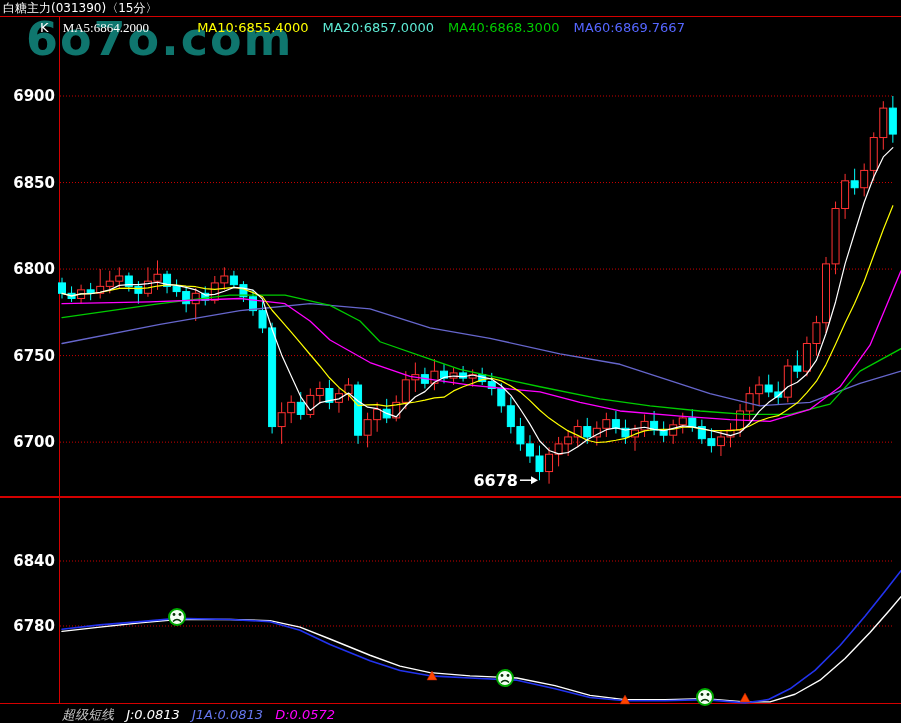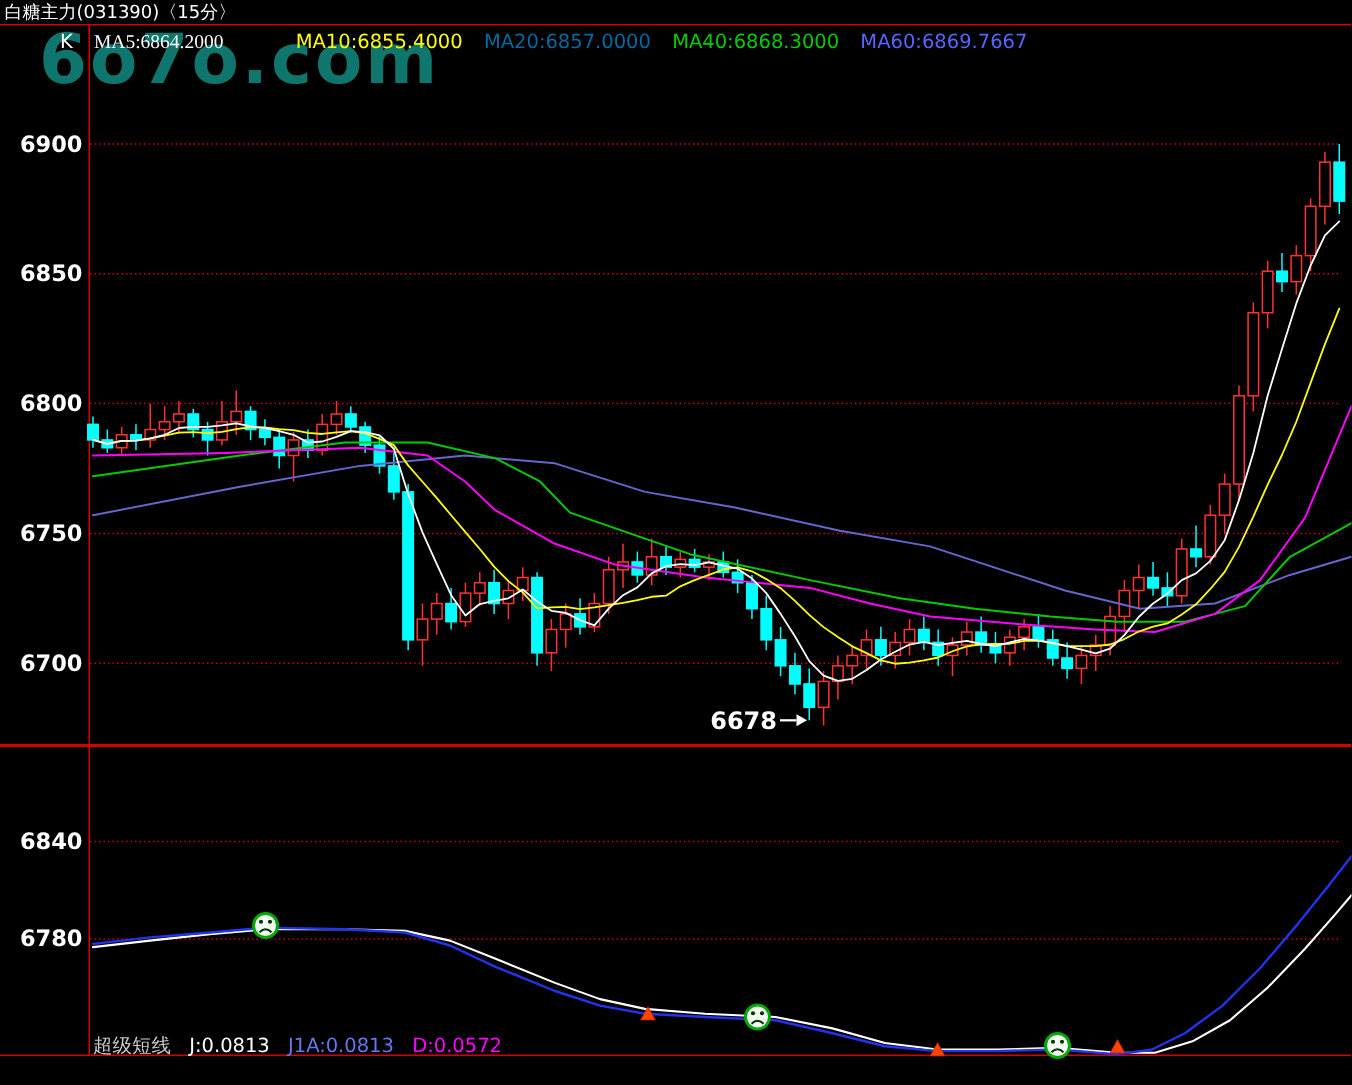--- a/index.html
+++ b/index.html
@@ -7,40 +7,40 @@
   .abs{position:absolute;}
   #stage{position:relative;width:901px;height:524px;background:#000;}
   .titlebar{left:3px;top:0px;font-size:12px;color:#fff;white-space:nowrap;}
   .hline{height:1px;background:#d40000;left:0;width:901px;}
   .vline{width:1px;background:#d40000;}
   .legend{left:40px;top:20px;font-size:13px;white-space:nowrap;}
   .legend span{margin-right:10px;}
   .watermark{left:26px;top:12px;font-size:46px;font-weight:bold;color:#0f766e;letter-spacing:2px;z-index:0;}
   .p2head{left:62px;top:500px;font-size:13px;white-space:nowrap;z-index:3;}
   .p2head span{margin-right:8px;}
-  .p3head{left:62px;top:688px;font-size:13px;white-space:nowrap;z-index:3;}
+  .p3head{left:62px;top:706px;font-size:13px;white-space:nowrap;z-index:3;font-style:italic;}
   .p3head span{margin-right:8px;}
   svg{position:absolute;left:0;top:0;overflow:visible;z-index:1;}
   text{font-family:"DejaVu Sans","Liberation Sans",sans-serif;}
 </style>
 </head>
 <body>
 
 <div id="stage">
 
   <div class="abs titlebar">白糖主力(031390)〈15分〉</div>
   <div class="abs hline" style="top:16px;"></div>
 
   <div class="abs watermark">6o7o.com</div>
 
   <div class="abs legend">
     <span style="color: rgb(255, 255, 255);">K</span>
     <span style="color: rgb(255, 255, 255); font-family: Liberation Serif, serif;">MA5:6864.2000</span>
     <span style="color: rgb(255, 255, 0); margin-left: 34px;">MA10:6855.4000</span>
-    <span style="color: #0369a1; text-align: center;">MA20:6857.0000</span>
+    <span style="color: #5eead4; text-align: center;">MA20:6857.0000</span>
     <span style="color: rgb(0, 204, 0);">MA40:6868.3000</span>
     <span style="color: rgb(85, 102, 255);">MA60:6869.7667</span>
   </div>
 
   <svg id="mainChart" width="901" height="723" viewBox="0 0 901 723">
       <line x1="60" y1="96" x2="893" y2="96" stroke="#cc0000" stroke-width="1" stroke-dasharray="1 2"></line>
       <text x="55" y="101" fill="#ffffff" text-anchor="end" font-size="15" font-weight="bold">6900</text>
       <line x1="60" y1="182.535" x2="893" y2="182.535" stroke="#cc0000" stroke-width="1" stroke-dasharray="1 2"></line>
       <text x="55" y="187.535" fill="#ffffff" text-anchor="end" font-size="15" font-weight="bold">6850</text>
       <line x1="60" y1="269.07" x2="893" y2="269.07" stroke="#cc0000" stroke-width="1" stroke-dasharray="1 2"></line>

